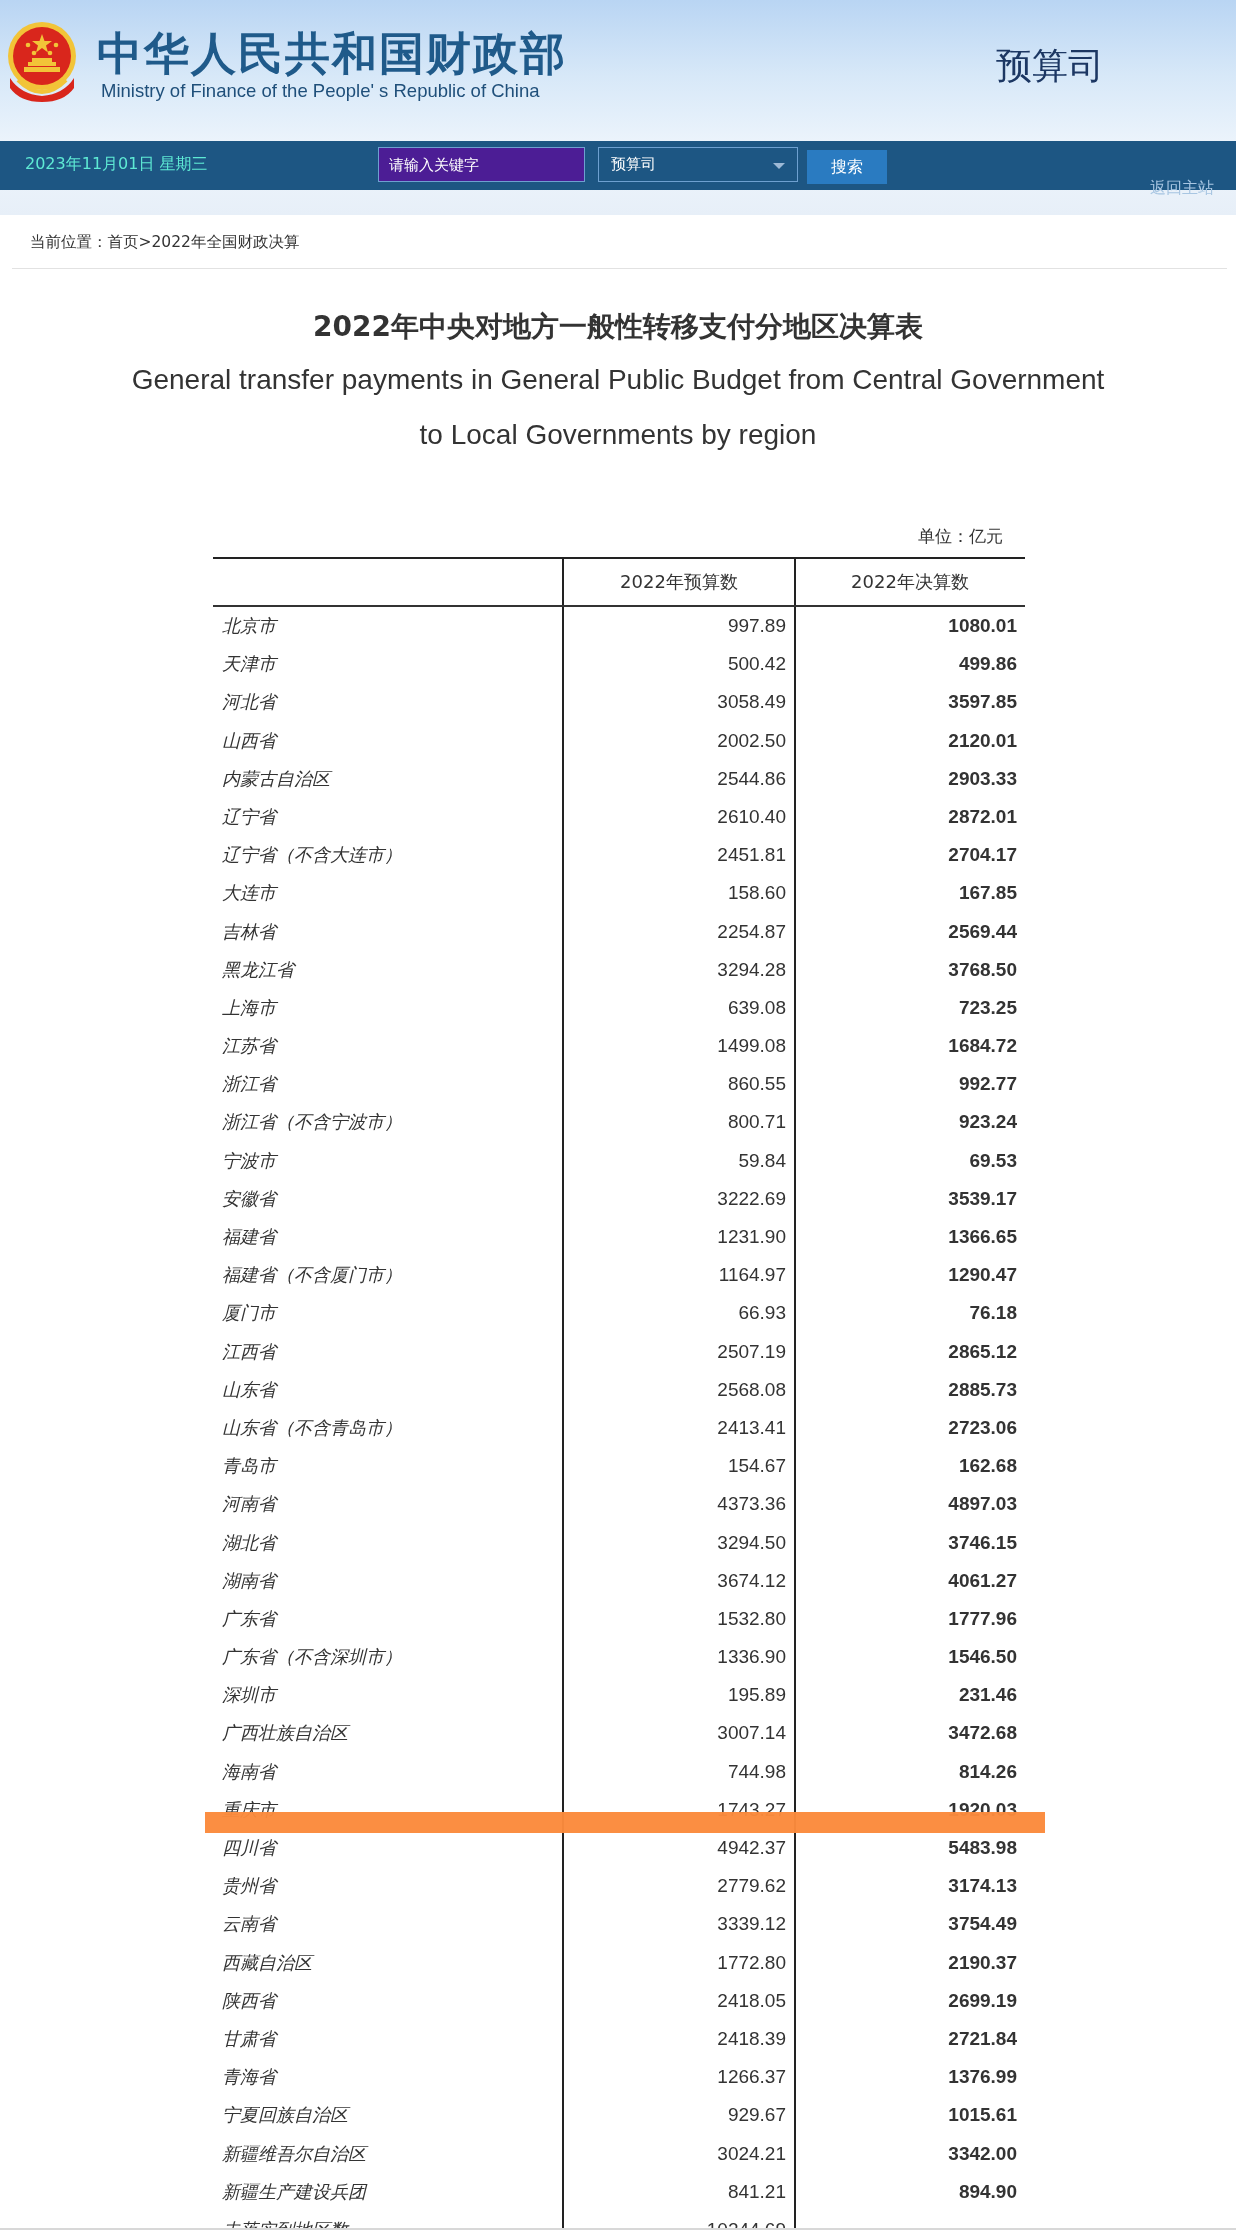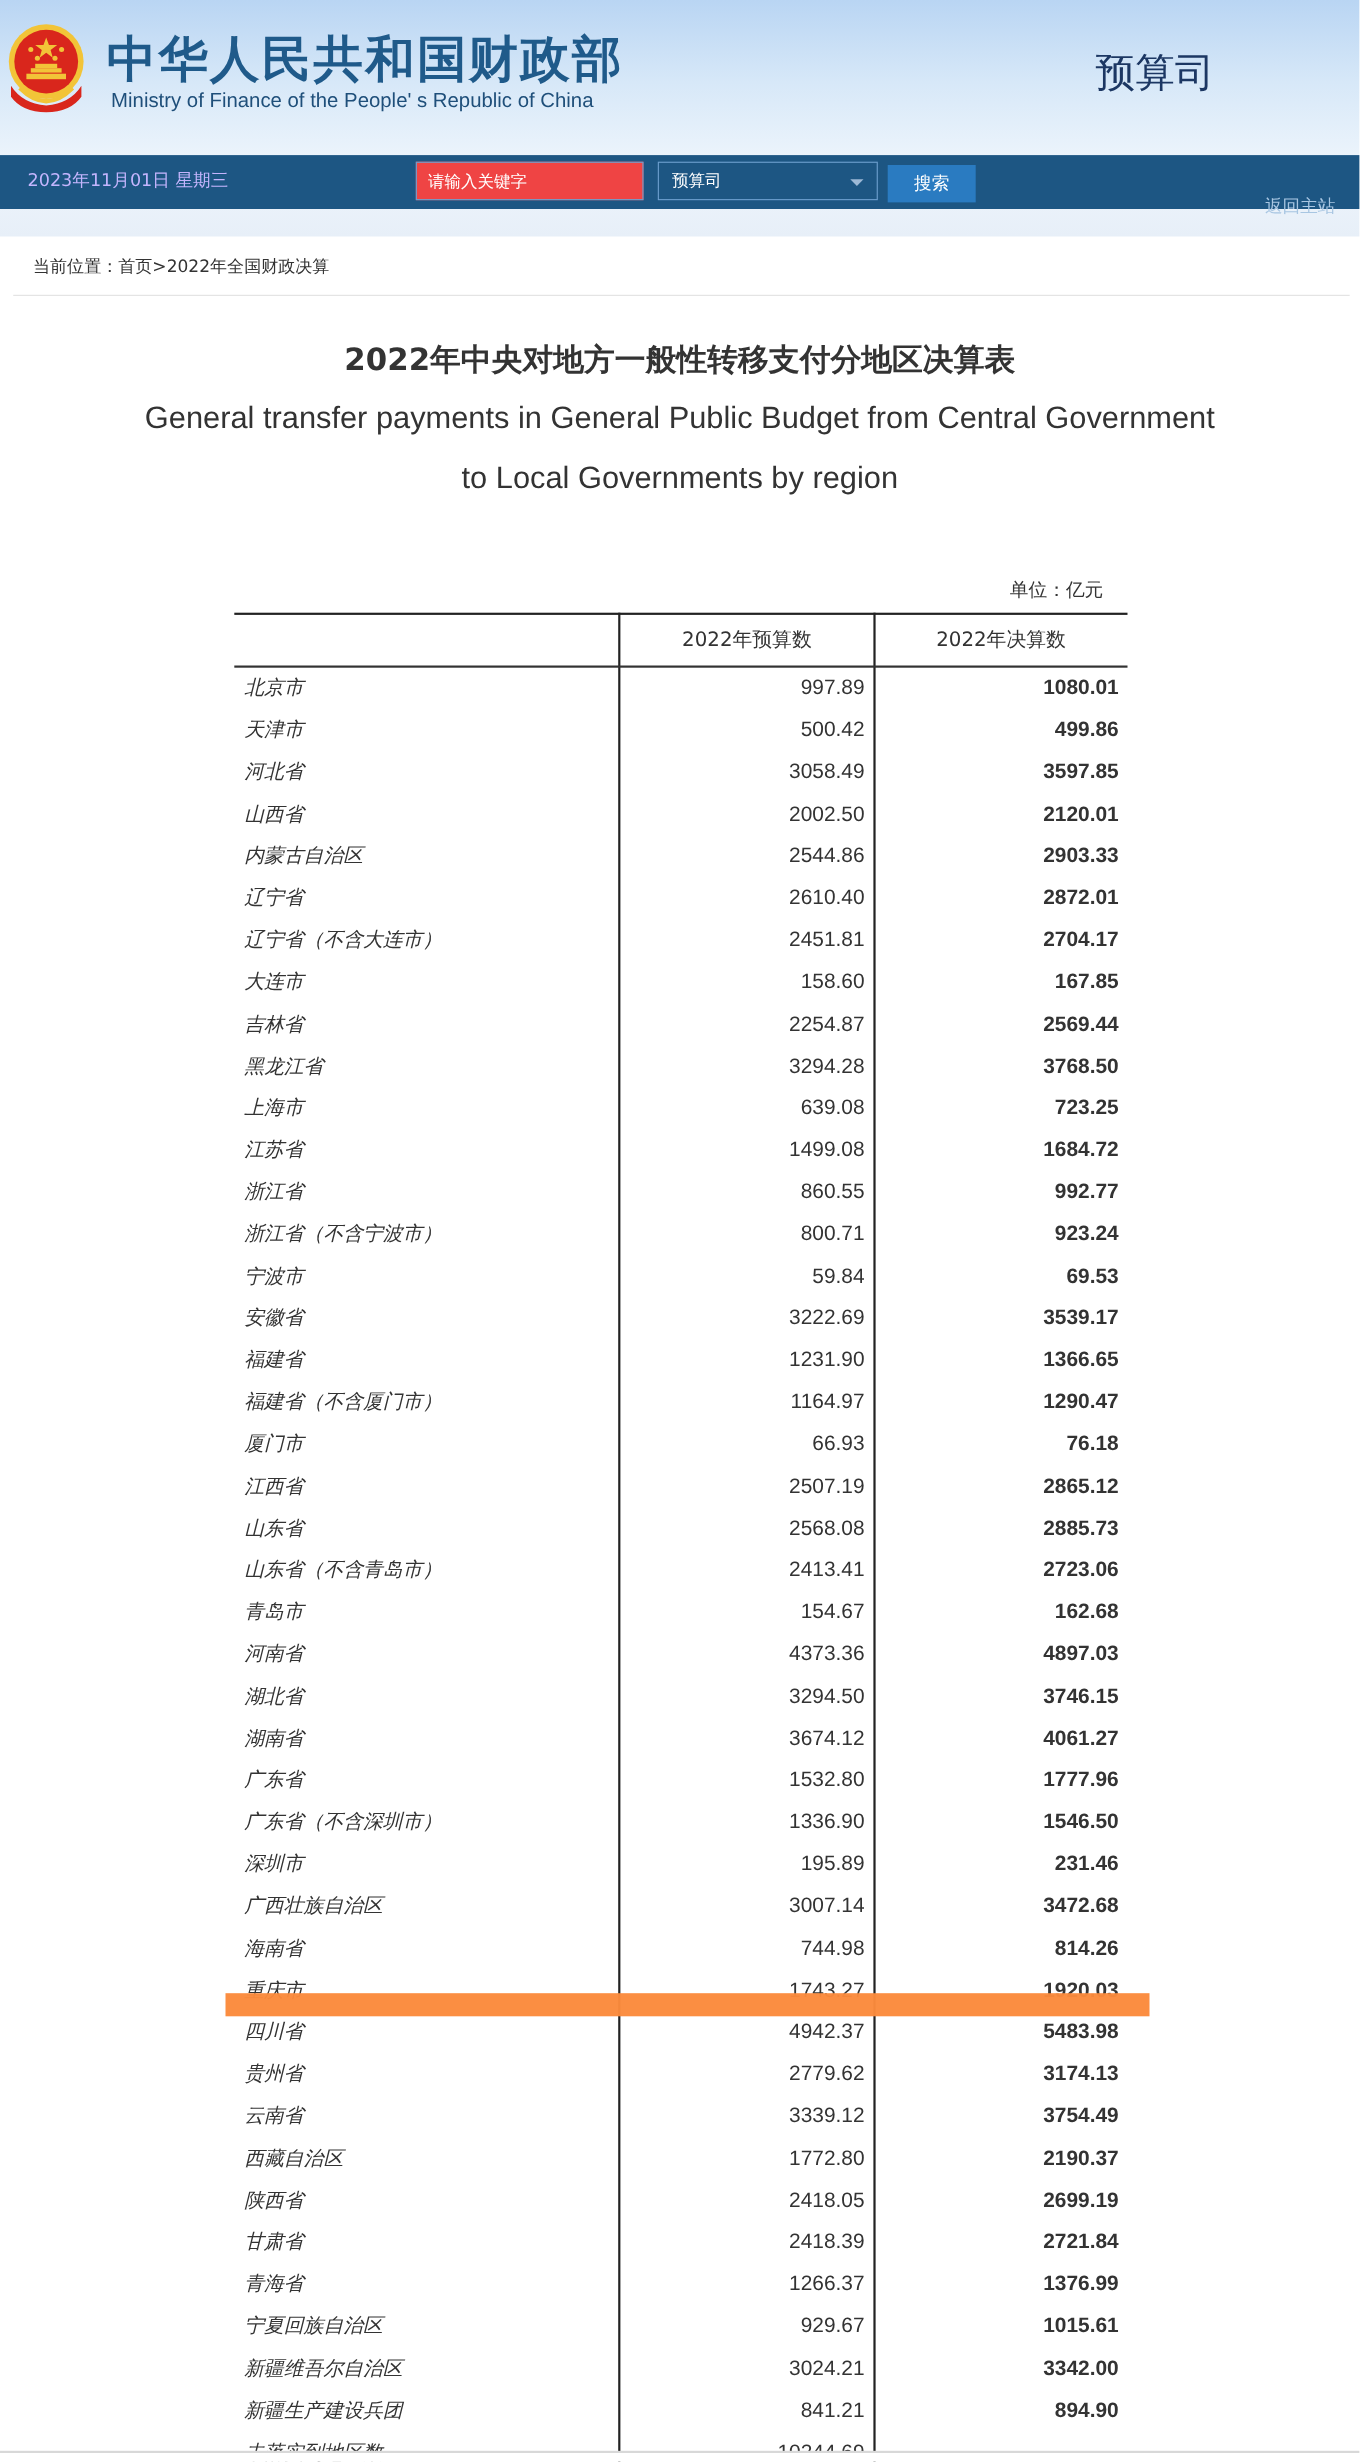--- a/index.html
+++ b/index.html
@@ -7,22 +7,22 @@
   body { font-family: "DejaVu Sans", "Liberation Sans", sans-serif; color: #333; position: relative; height: 2238px; overflow: hidden; }
 
   .banner { position: absolute; left: 0; top: 0; width: 1236px; height: 215px;
     background: linear-gradient(180deg, #b9d5f3 0%, #d7e8f8 35%, #eef5fc 70%, #e7eff8 100%); }
   .emblem { position: absolute; left: 4px; top: 20px; width: 76px; height: 84px; }
   .logo-cn { position: absolute; left: 97px; top: 24px; font-size: 45px; font-weight: bold; color: #1f5a8a; letter-spacing: 2px; font-family: "DejaVu Sans", sans-serif; }
   .logo-en { position: absolute; left: 101px; top: 80px; font-size: 18.5px; color: #1f4f7a; font-family: "Liberation Sans", sans-serif; }
   .dept-title { position: absolute; left: 996px; top: 42px; font-size: 36px; color: #1c3763; font-family: "DejaVu Sans", sans-serif; }
 
   .navbar { position: absolute; left: 0; top: 141px; width: 1236px; height: 49px; background: #1d5683; }
-  .nav-date { position: absolute; left: 25px; top: 13px; font-size: 16px; color: #c4b5fd; }
-  .search-input { position: absolute; left: 378px; top: 6px; width: 207px; height: 35px; border: 1px solid #6ea0d0; background: #ef4444; color: #ffffff; font-size: 15px; padding-left: 10px; font-family: "DejaVu Sans", sans-serif; outline: none; }
+  .nav-date { position: absolute; left: 25px; top: 13px; font-size: 16px; color: #5eead4; }
+  .search-input { position: absolute; left: 378px; top: 6px; width: 207px; height: 35px; border: 1px solid #6ea0d0; background: #4c1d95; color: #ffffff; font-size: 15px; padding-left: 10px; font-family: "DejaVu Sans", sans-serif; outline: none; }
   .search-input::placeholder { color: #ffffff; }
   .scope-select { position: absolute; left: 598px; top: 6px; width: 200px; height: 35px; border: 1px solid #6ea0d0; color: #ffffff; font-size: 15px; padding: 7px 12px; }
   .scope-arrow { position: absolute; right: 12px; top: 15px; width: 0; height: 0; border-left: 6px solid transparent; border-right: 6px solid transparent; border-top: 6px solid #9db9d6; }
   .search-btn { position: absolute; left: 807px; top: 9px; width: 80px; height: 34px; background: #2a7bc1; color: #ffffff; font-size: 16px; border: none; text-align: center; line-height: 34px; }
   .home-link { position: absolute; right: 22px; top: 13px; font-size: 16px; color: #a8c6e2; text-decoration: none; margin-top: 24px; }
 
   .breadcrumb { position: absolute; left: 30px; top: 232px; font-size: 15.5px; color: #333; }
   .breadcrumb-line { position: absolute; left: 12px; top: 268px; width: 1215px; height: 1px; background: #e2e2e2; }
 
   .title-cn { position: absolute; left: 0; top: 308px; width: 1236px; text-align: center; font-size: 28px; font-weight: bold; color: #333; }

